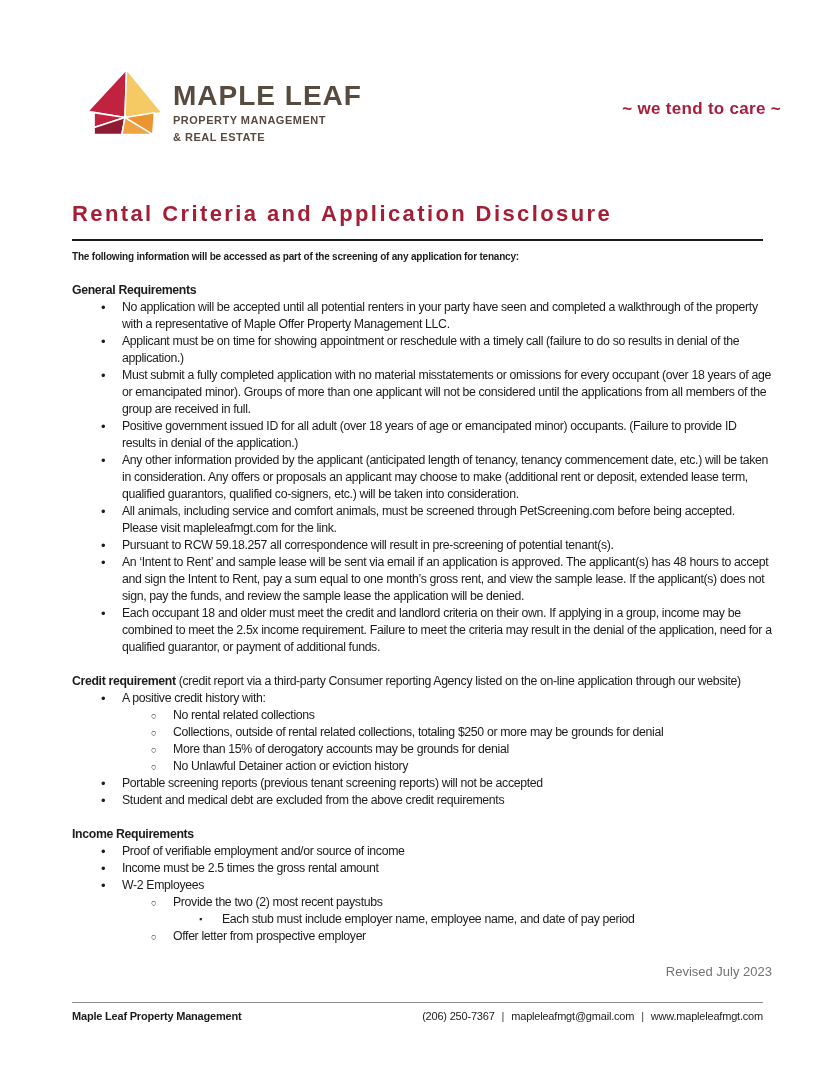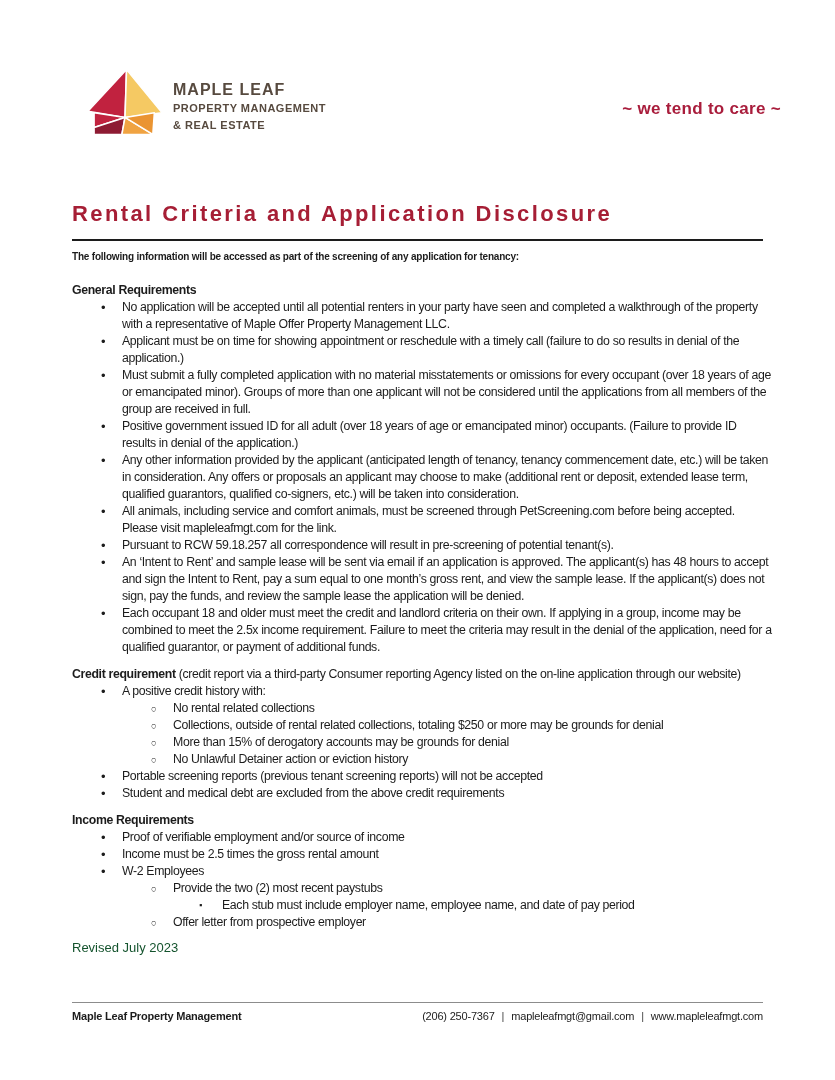--- a/index.html
+++ b/index.html
@@ -10,21 +10,21 @@
     color: #1c1c1c;
     font-family: "Liberation Sans", sans-serif;
     position: relative;
     overflow: hidden;
   }
 
   
   .logo-row { position: absolute; left: 86px; top: 68px; display: flex; align-items: flex-start; }
   .logo-svg { width: 78px; height: 68px; display: block; }
   .brand { margin-left: 9px; padding-top: 14px; color: #574a3f; }
-  .brand-name { font-size: 16px; font-weight: bold; letter-spacing: 1px; line-height: 1; }
+  .brand-name { font-size: 28px; font-weight: bold; letter-spacing: 1px; line-height: 1; }
   .brand-sub  { font-size: 11px; font-weight: bold; letter-spacing: 0.5px; margin-top: 4px; line-height: 1.2; }
 
   .tagline {
     position: absolute; top: 99px; right: 54px;
     font-size: 17px; font-weight: bold; color: #a91d3c;
     letter-spacing: 0.3px;
   }
 
   
   .doc-title {
@@ -38,32 +38,32 @@
   }
 
   
   .content {
     position: absolute; left: 72px; top: 248px; width: 700px;
     font-size: 12.3px; line-height: 17px; letter-spacing: -0.35px;
   }
   .intro { font-weight: bold; font-size: 10px; letter-spacing: -0.2px; margin-bottom: 17px; }
   .sec-heading { font-weight: bold; }
   .sec-heading .rest { font-weight: normal; }
-  .sec-gap { margin-top: 10px; }
+  .sec-gap { margin-top: 17px; }
 
   .row { display: flex; align-items: flex-start; }
   .glyph { flex: 0 0 auto; line-height: 17px; }
   .l1 > .glyph { margin-left: 29px; width: 21px; font-size: 13px; }
   .l2 > .glyph { margin-left: 79px; width: 22px; font-size: 9.5px; }
   .l3 > .glyph { margin-left: 127px; width: 23px; font-size: 9px; }
   .txt { flex: 1 1 auto; }
 
   .revised {
-    text-align: left; color: #14532d; font-size: 13px;
-    margin-top: 8px; letter-spacing: 0;
+    text-align: right; color: #737373; font-size: 13px;
+    margin-top: 18px; letter-spacing: 0;
   }
 
   
   .footer {
     position: absolute; left: 72px; top: 1002px; width: 691px;
     border-top: 1px solid #8c8c8c; padding-top: 7px;
     display: flex; justify-content: space-between; align-items: baseline;
   }
   .footer-company { font-weight: bold; font-size: 11px; letter-spacing: -0.2px; }
   .footer-contact { font-size: 11px; letter-spacing: -0.2px; color: #222; }

